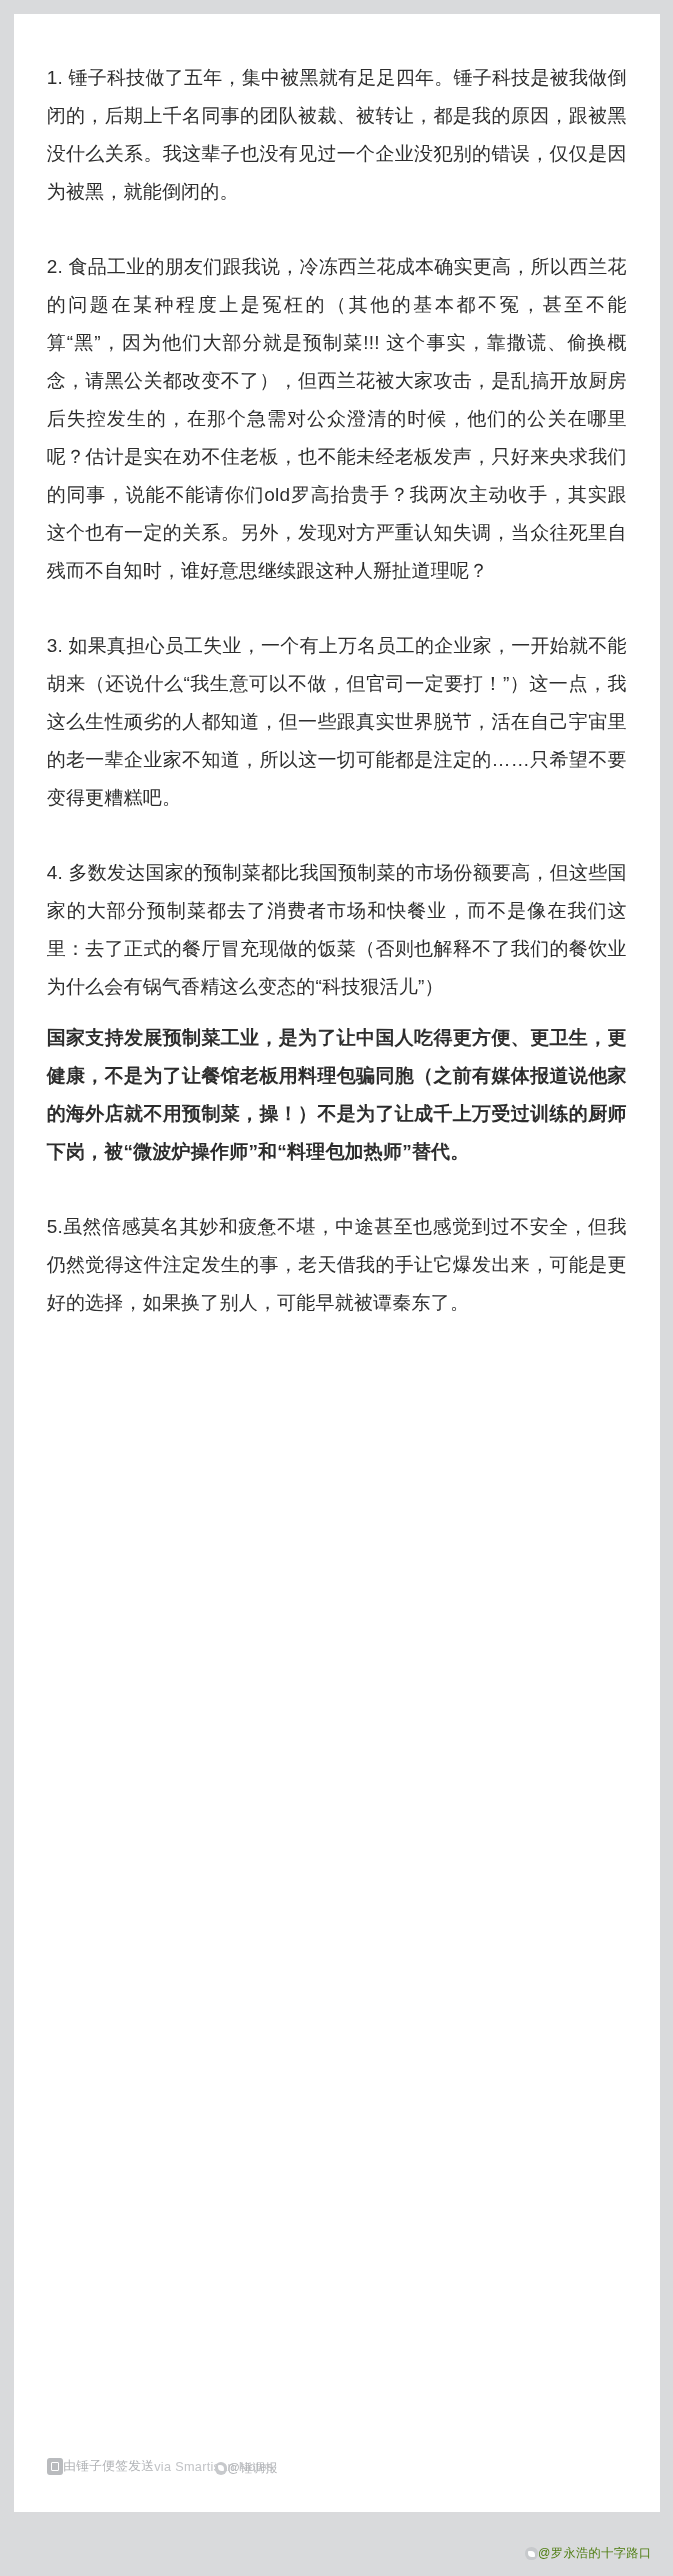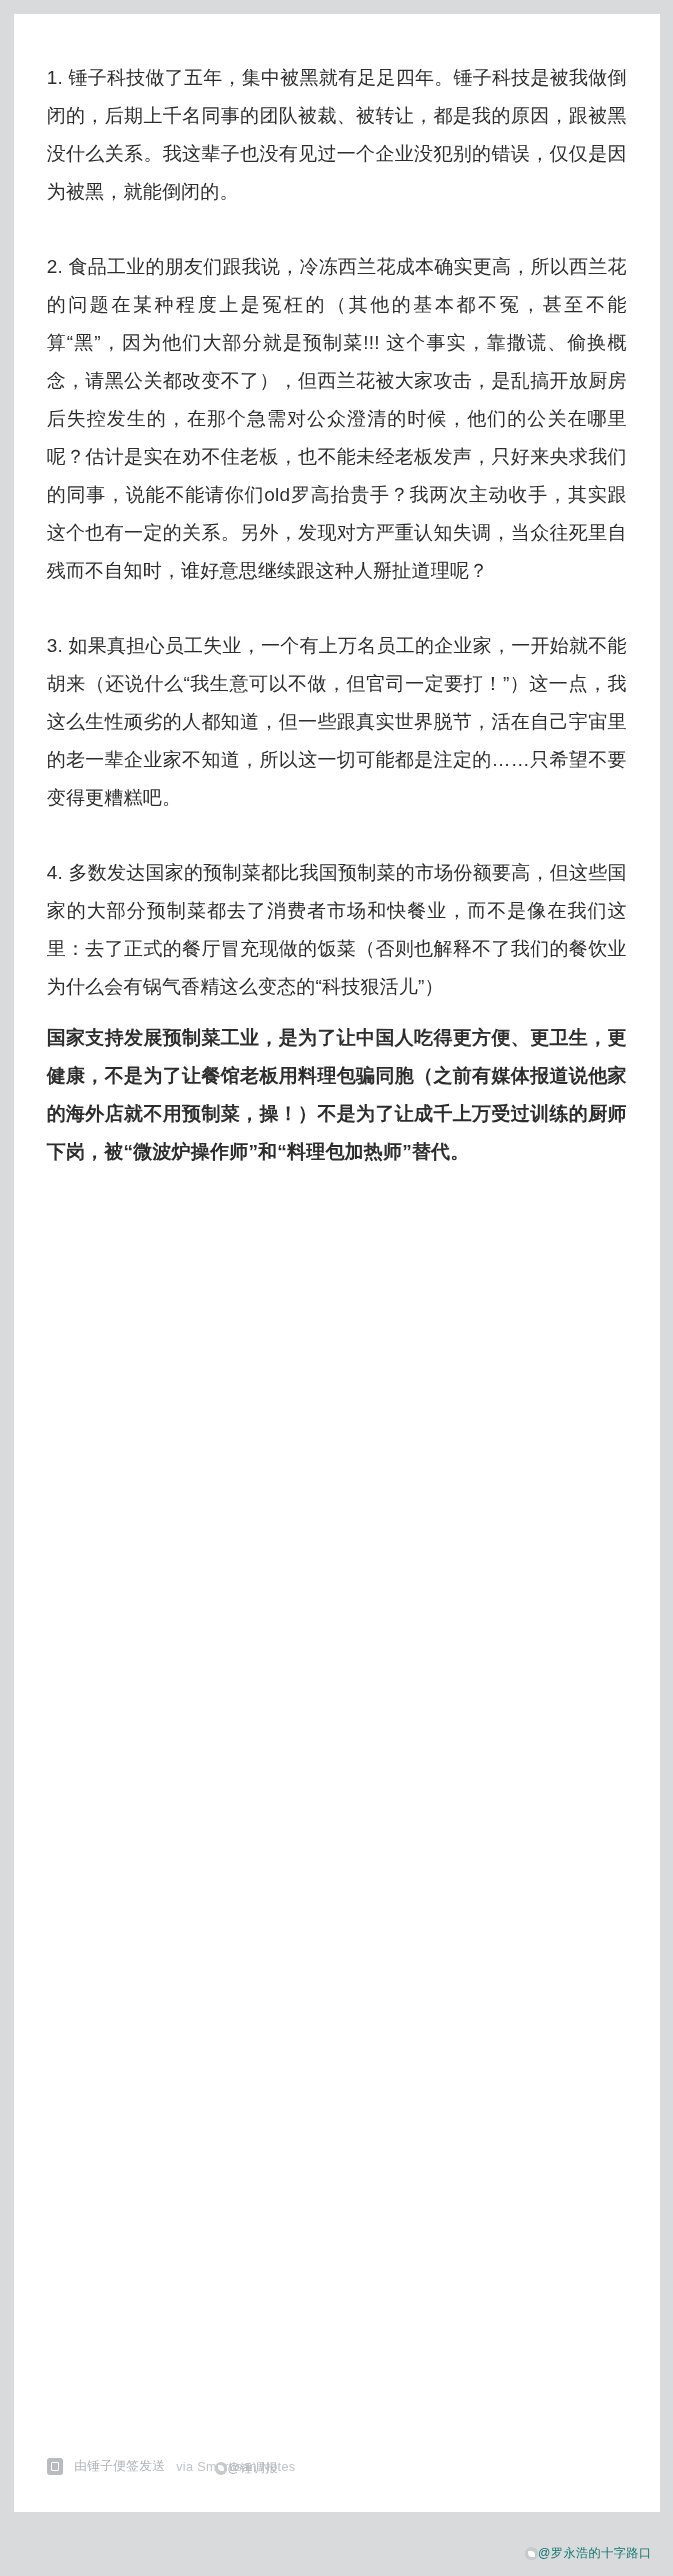--- a/index.html
+++ b/index.html
@@ -45,21 +45,21 @@
     font-weight: bold;
   }
   .footer {
     position: absolute;
     left: 33px;
     right: 33px;
     bottom: 0;
     height: 90px;
     display: flex;
     align-items: center;
-    gap: 11px;
+    gap: 0;
   }
   .footer-icon {
     width: 16.6px;
     height: 16.6px;
     border-radius: 2.9px;
     background: #b9bbbe;
     display: inline-block;
     flex: 0 0 auto;
     position: relative;
   }
@@ -96,21 +96,21 @@
     align-items: center;
     gap: 0;
   }
   .wm-left {
     left: 201px;
     bottom: 35px;
   }
   .wm-right {
     right: 21.5px;
     bottom: 13.7px;
-    color: #0f766e;
+    color: #4d7c0f;
   }
   .wm-logo {
     display: inline-block;
     width: 12.7px;
     height: 12.7px;
     border-radius: 50%;
     background: #c7c9cc;
     position: relative;
   }
   .wm-logo::before {
@@ -128,20 +128,21 @@
 <body>
 
 <div class="page">
   <div class="card">
 
     <p class="para">1. 锤子科技做了五年，集中被黑就有足足四年。锤子科技是被我做倒闭的，后期上千名同事的团队被裁、被转让，都是我的原因，跟被黑没什么关系。我这辈子也没有见过一个企业没犯别的错误，仅仅是因为被黑，就能倒闭的。</p>
     <p class="para">2. 食品工业的朋友们跟我说，冷冻西兰花成本确实更高，所以西兰花的问题在某种程度上是冤枉的（其他的基本都不冤，甚至不能算“黑”，因为他们大部分就是预制菜!!! 这个事实，靠撒谎、偷换概念，请黑公关都改变不了），但西兰花被大家攻击，是乱搞开放厨房后失控发生的，在那个急需对公众澄清的时候，他们的公关在哪里呢？估计是实在劝不住老板，也不能未经老板发声，只好来央求我们的同事，说能不能请你们old罗高抬贵手？我两次主动收手，其实跟这个也有一定的关系。另外，发现对方严重认知失调，当众往死里自残而不自知时，谁好意思继续跟这种人掰扯道理呢？</p>
     <p class="para">3. 如果真担心员工失业，一个有上万名员工的企业家，一开始就不能胡来（还说什么“我生意可以不做，但官司一定要打！”）这一点，我这么生性顽劣的人都知道，但一些跟真实世界脱节，活在自己宇宙里的老一辈企业家不知道，所以这一切可能都是注定的……只希望不要变得更糟糕吧。</p>
     <p class="para tight">4. 多数发达国家的预制菜都比我国预制菜的市场份额要高，但这些国家的大部分预制菜都去了消费者市场和快餐业，而不是像在我们这里：去了正式的餐厅冒充现做的饭菜（否则也解释不了我们的餐饮业为什么会有锅气香精这么变态的“科技狠活儿”）</p>
     <p class="para follow">国家支持发展预制菜工业，是为了让中国人吃得更方便、更卫生，更健康，不是为了让餐馆老板用料理包骗同胞（之前有媒体报道说他家的海外店就不用预制菜，操！）不是为了让成千上万受过训练的厨师下岗，被“微波炉操作师”和“料理包加热师”替代。</p>
+    <p class="para">5.虽然倍感莫名其妙和疲惫不堪，中途甚至也感觉到过不安全，但我仍然觉得这件注定发生的事，老天借我的手让它爆发出来，可能是更好的选择，如果换了别人，可能早就被谭秦东了。</p>
 
     <div class="footer">
       <span class="footer-icon"></span>
       <span class="footer-text">由锤子便签发送</span>
       <span class="footer-src">via Smartisan Notes</span>
     </div>
 
     <div class="watermark wm-left">
       <span class="wm-logo"></span>
       <span>@锤调报</span>

